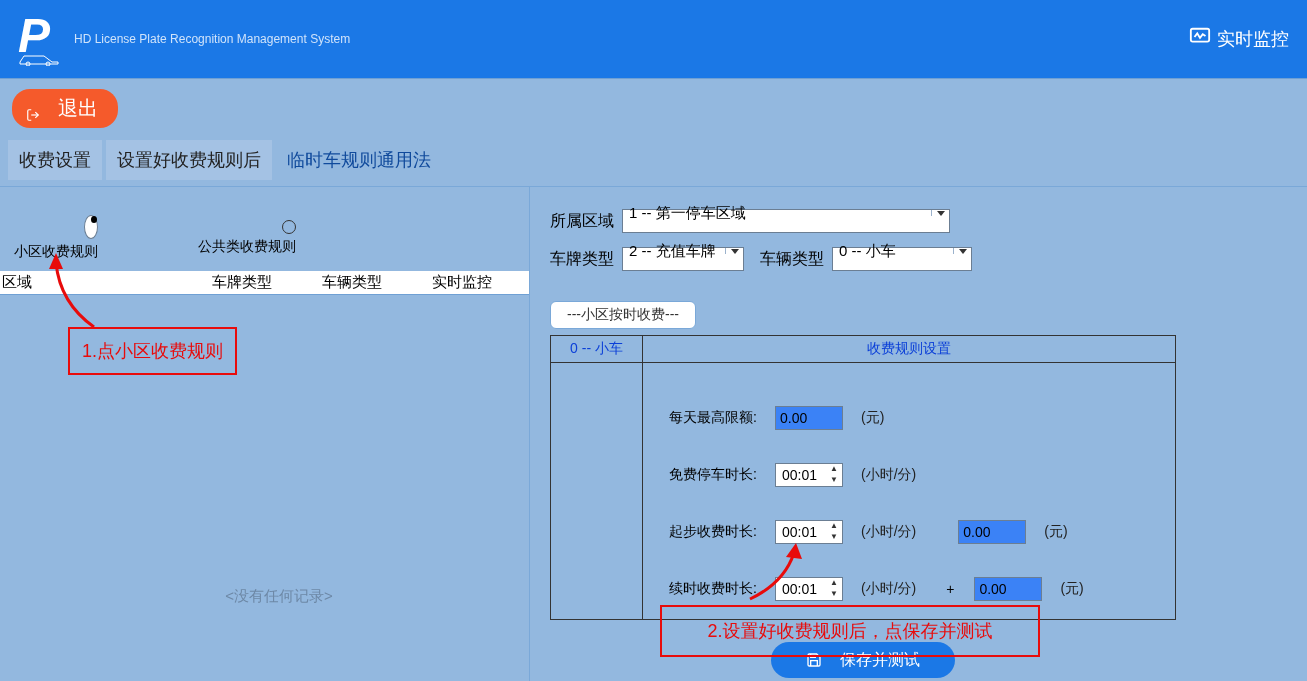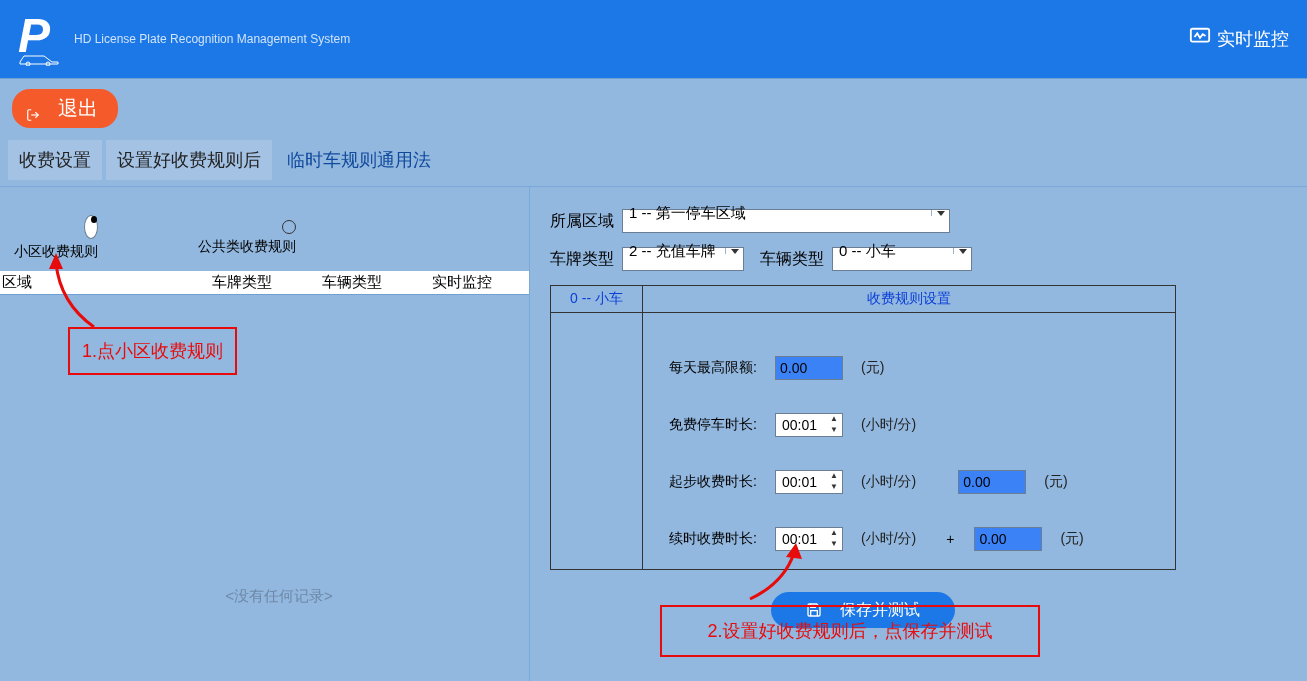--- a/index.html
+++ b/index.html
@@ -345,20 +345,21 @@
       <div class="sel" style="width:140px;">
         <span>0 -- 小车</span>
         <span class="caret">
             <svg viewBox="0 0 10 10">
               <polygon points="1,3 9,3 5,8" fill="#333"></polygon>
             </svg>
           </span>
       </div>
     </div>
 
+    <div class="inner-tab">---小区按时收费---</div>
 
     <div class="grid">
       <div class="hcell">0 -- 小车</div>
       <div class="hcell hd2">收费规则设置</div>
       <div class="lcell"></div>
       <div class="rcell">
         <div class="frow">
           <span class="lbl">每天最高限额:</span>
           <input class="numbox" value="0.00" style="">
           <span class="unit">(元)</span>

